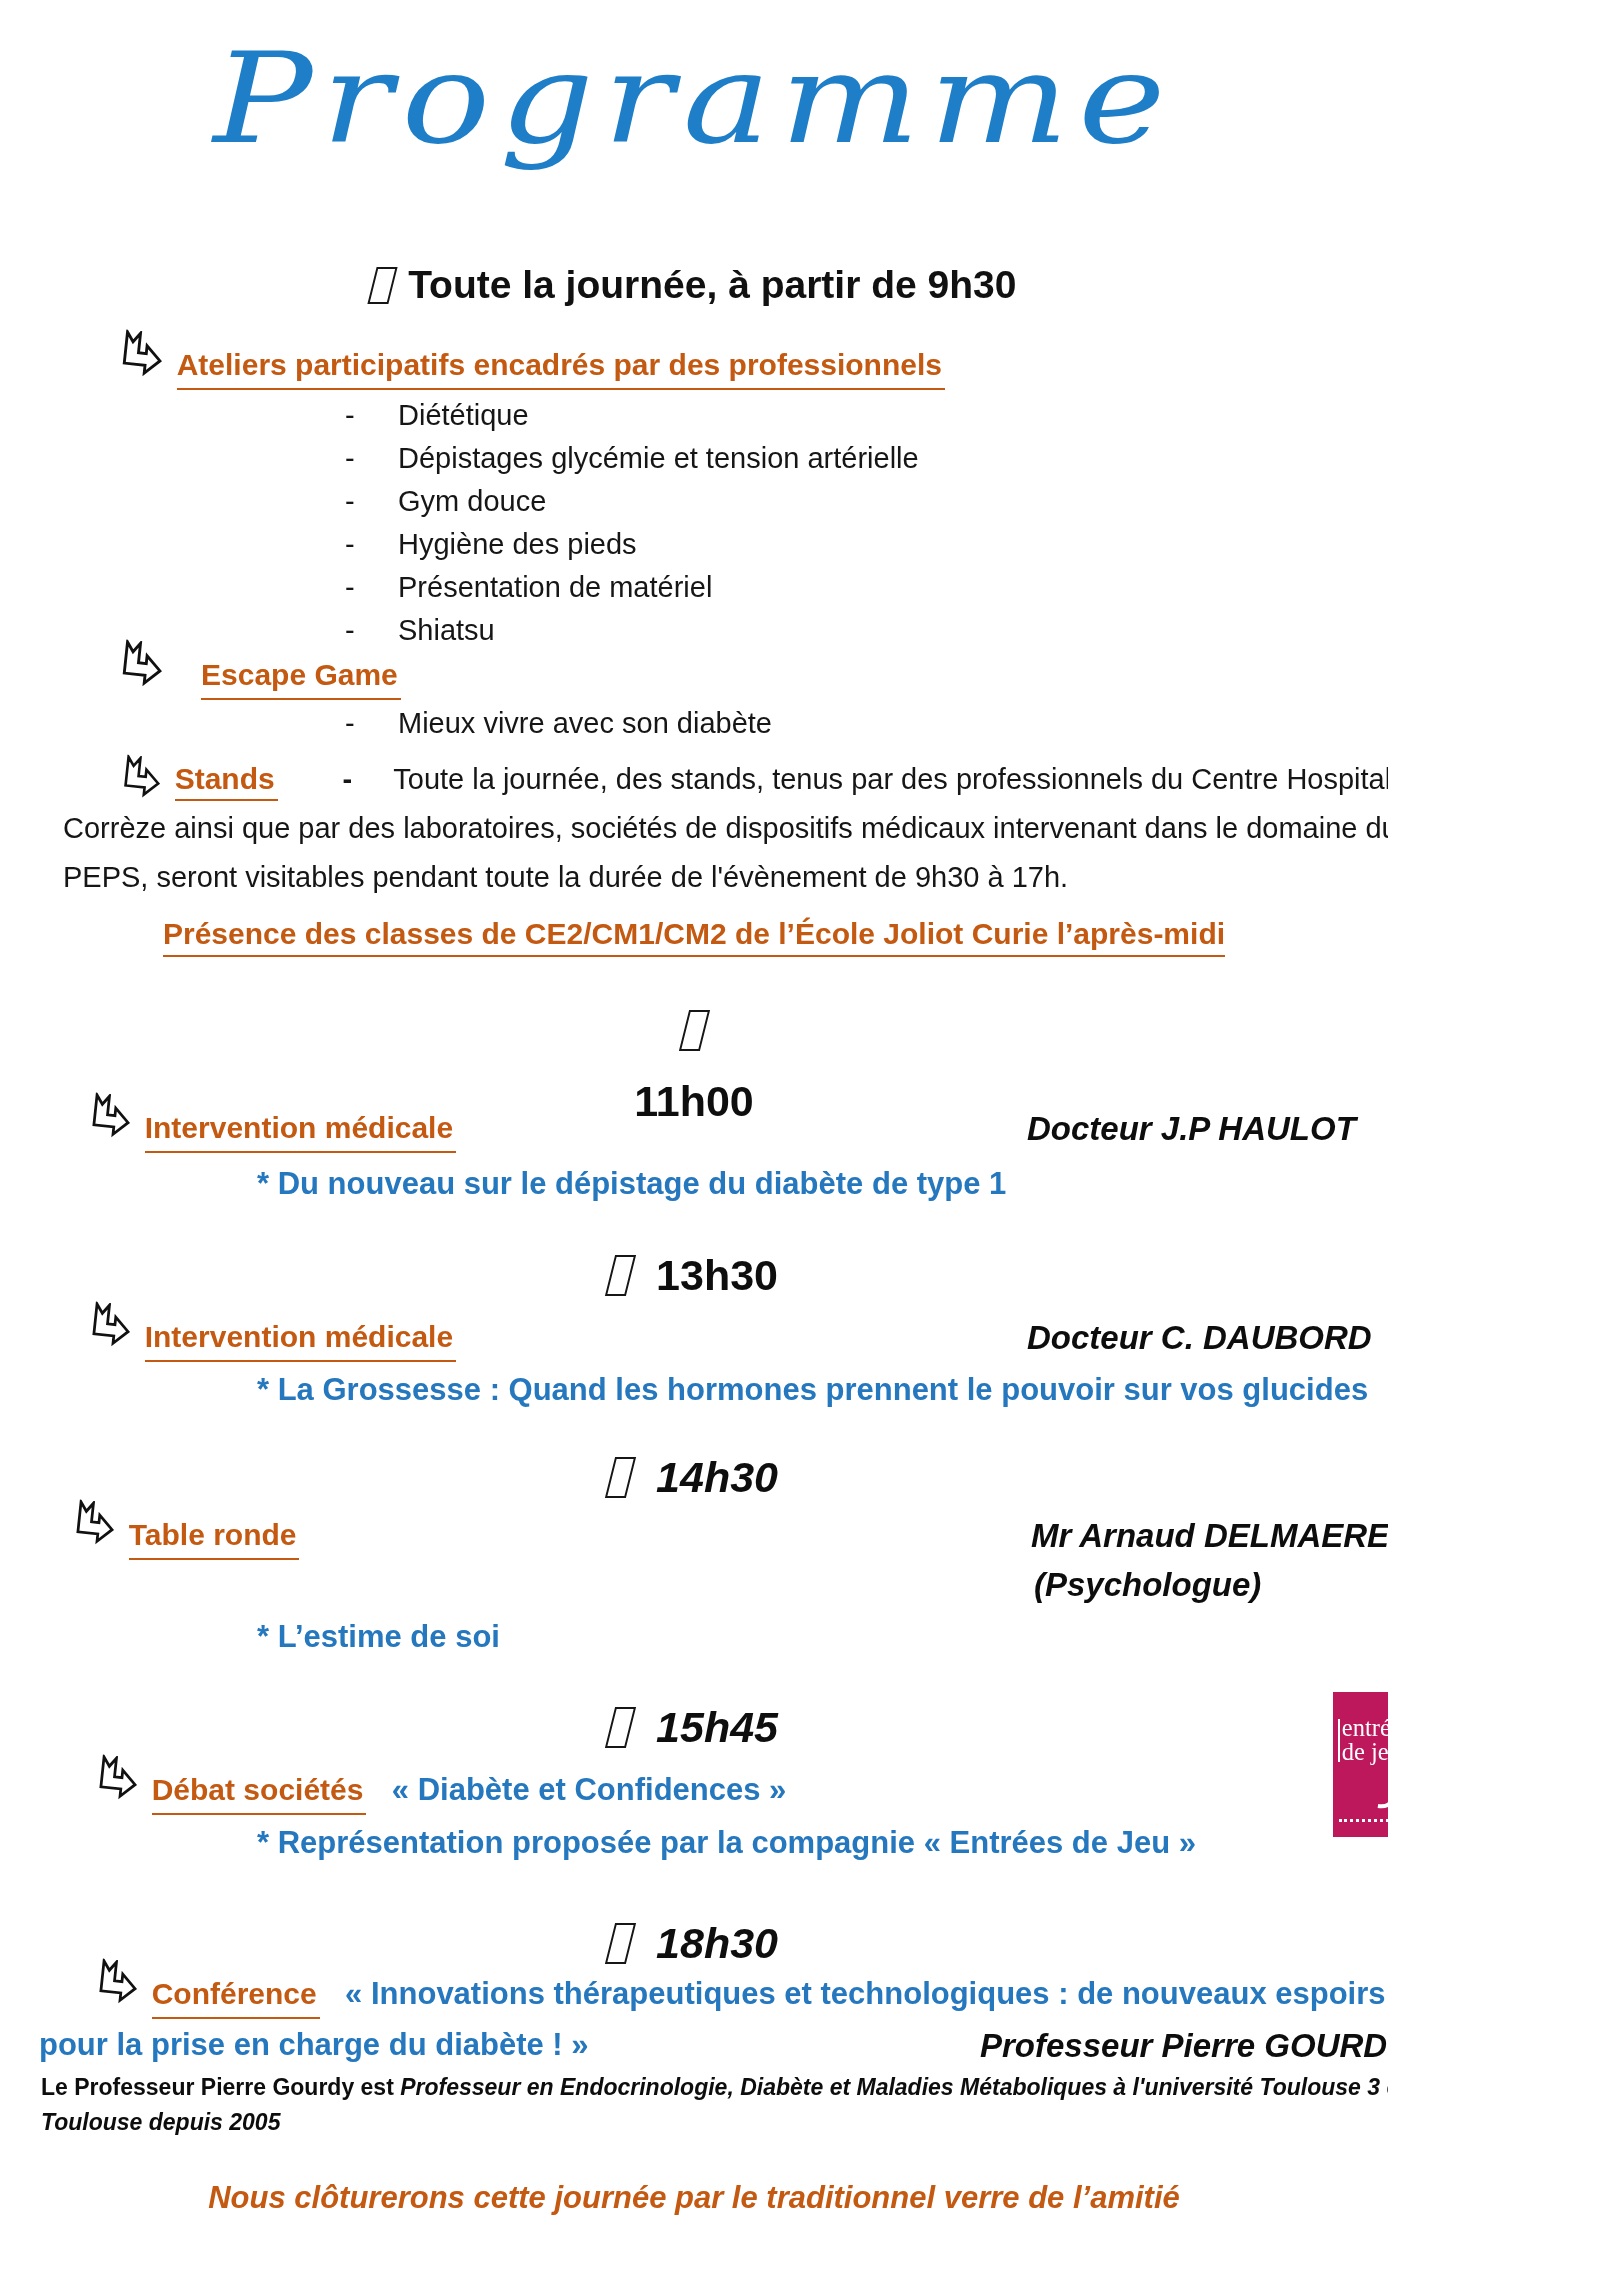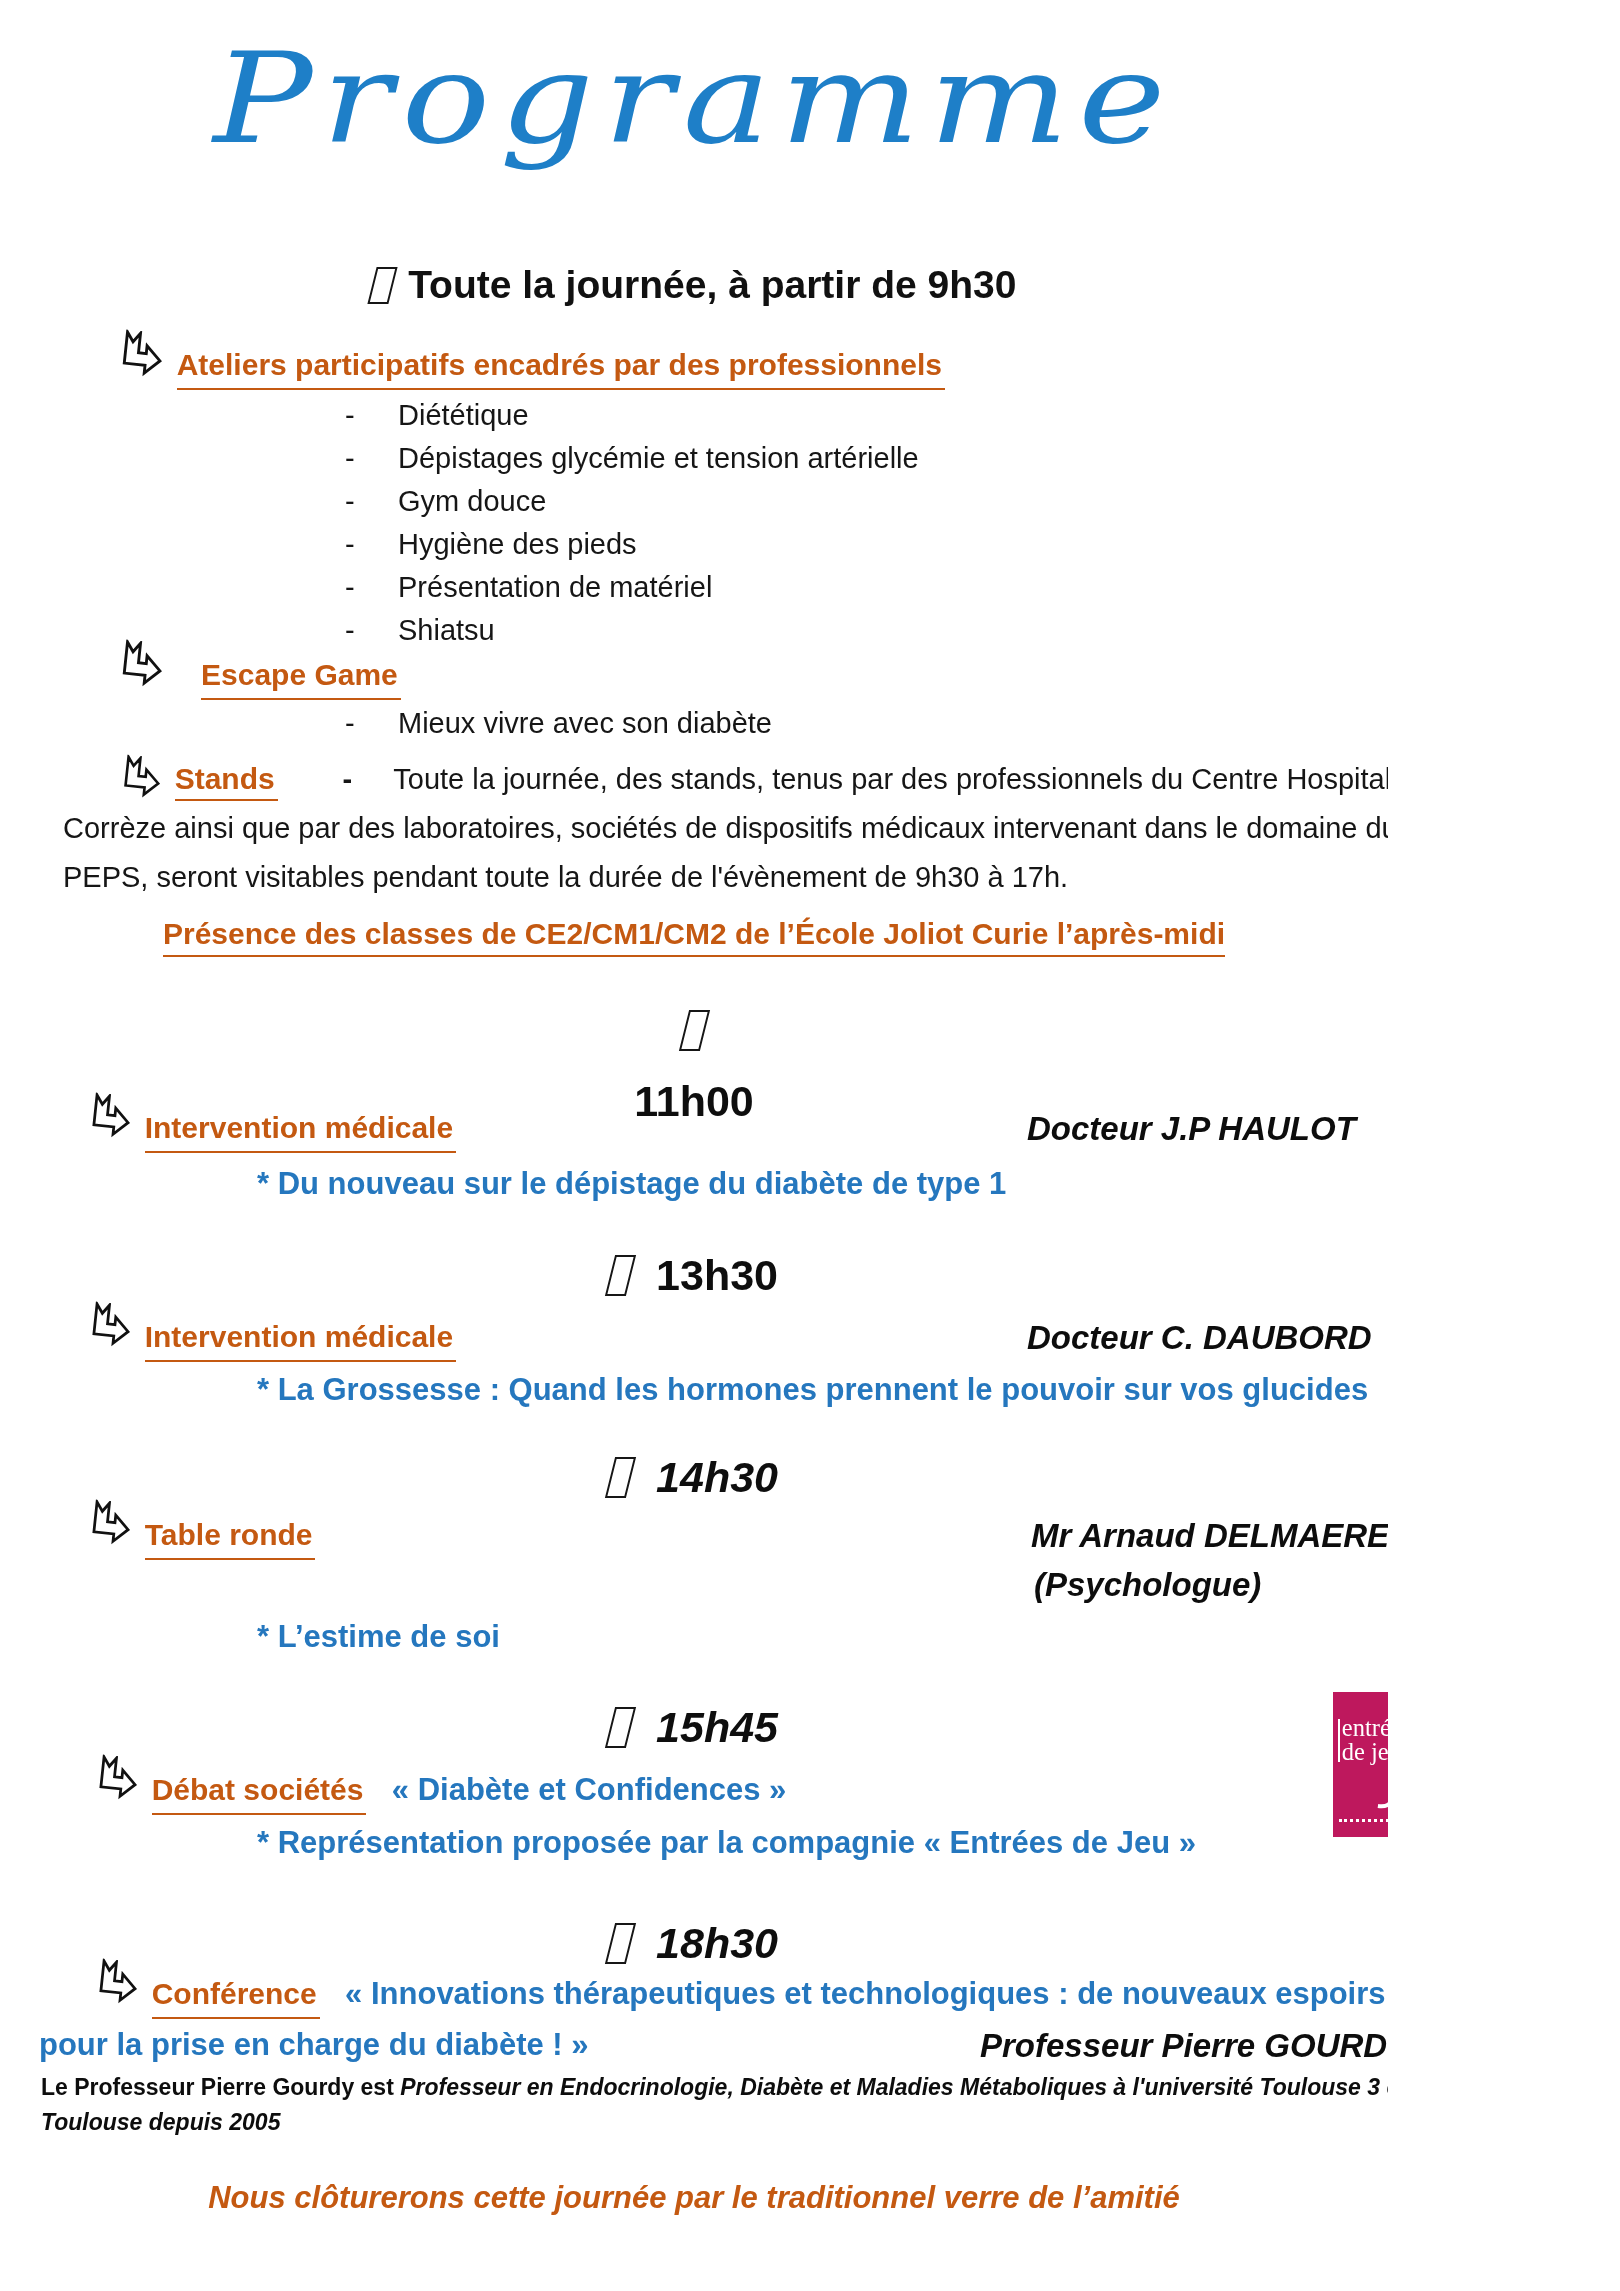--- a/index.html
+++ b/index.html
@@ -173,21 +173,21 @@
     </div>
     <div class="speaker" style="left:1027px; top:2px;">Docteur C. DAUBORD</div>
   </div>
   <div class="topic" style="left:257px; top:1372px;">* La Grossesse : Quand les hormones prennent le pouvoir sur vos glucides</div>
 
   <div class="timehead it" style="top:1453px;">
     <span class="tofu tofu-time"></span>
     <span class="time-text">14h30</span>
   </div>
   <div class="schedrow" style="top:1515px;">
-    <div class="handrow-in" style="left:86px;">
+    <div class="handrow-in" style="left:70px;">
       <span class="hand">
           <svg width="45" height="47" viewBox="0 0 36 36" style="transform:rotate(6deg)">
             <path d="M7 1 L12 8 L17 1 L17 16 L23 16 L23 10 L34 20.5 L23 31 L23 25 L7 25 Z" fill="#fff" stroke="#111" stroke-width="2.2" stroke-linejoin="miter"></path>
           </svg>
         </span>
       <span class="orange-head">Table ronde</span>
     </div>
     <div class="speaker" style="left:1031px; top:2px;">Mr Arnaud DELMAERE</div>
   </div>
   <div class="speaker" style="left:1034px; top:1566px;">(Psychologue)</div>

